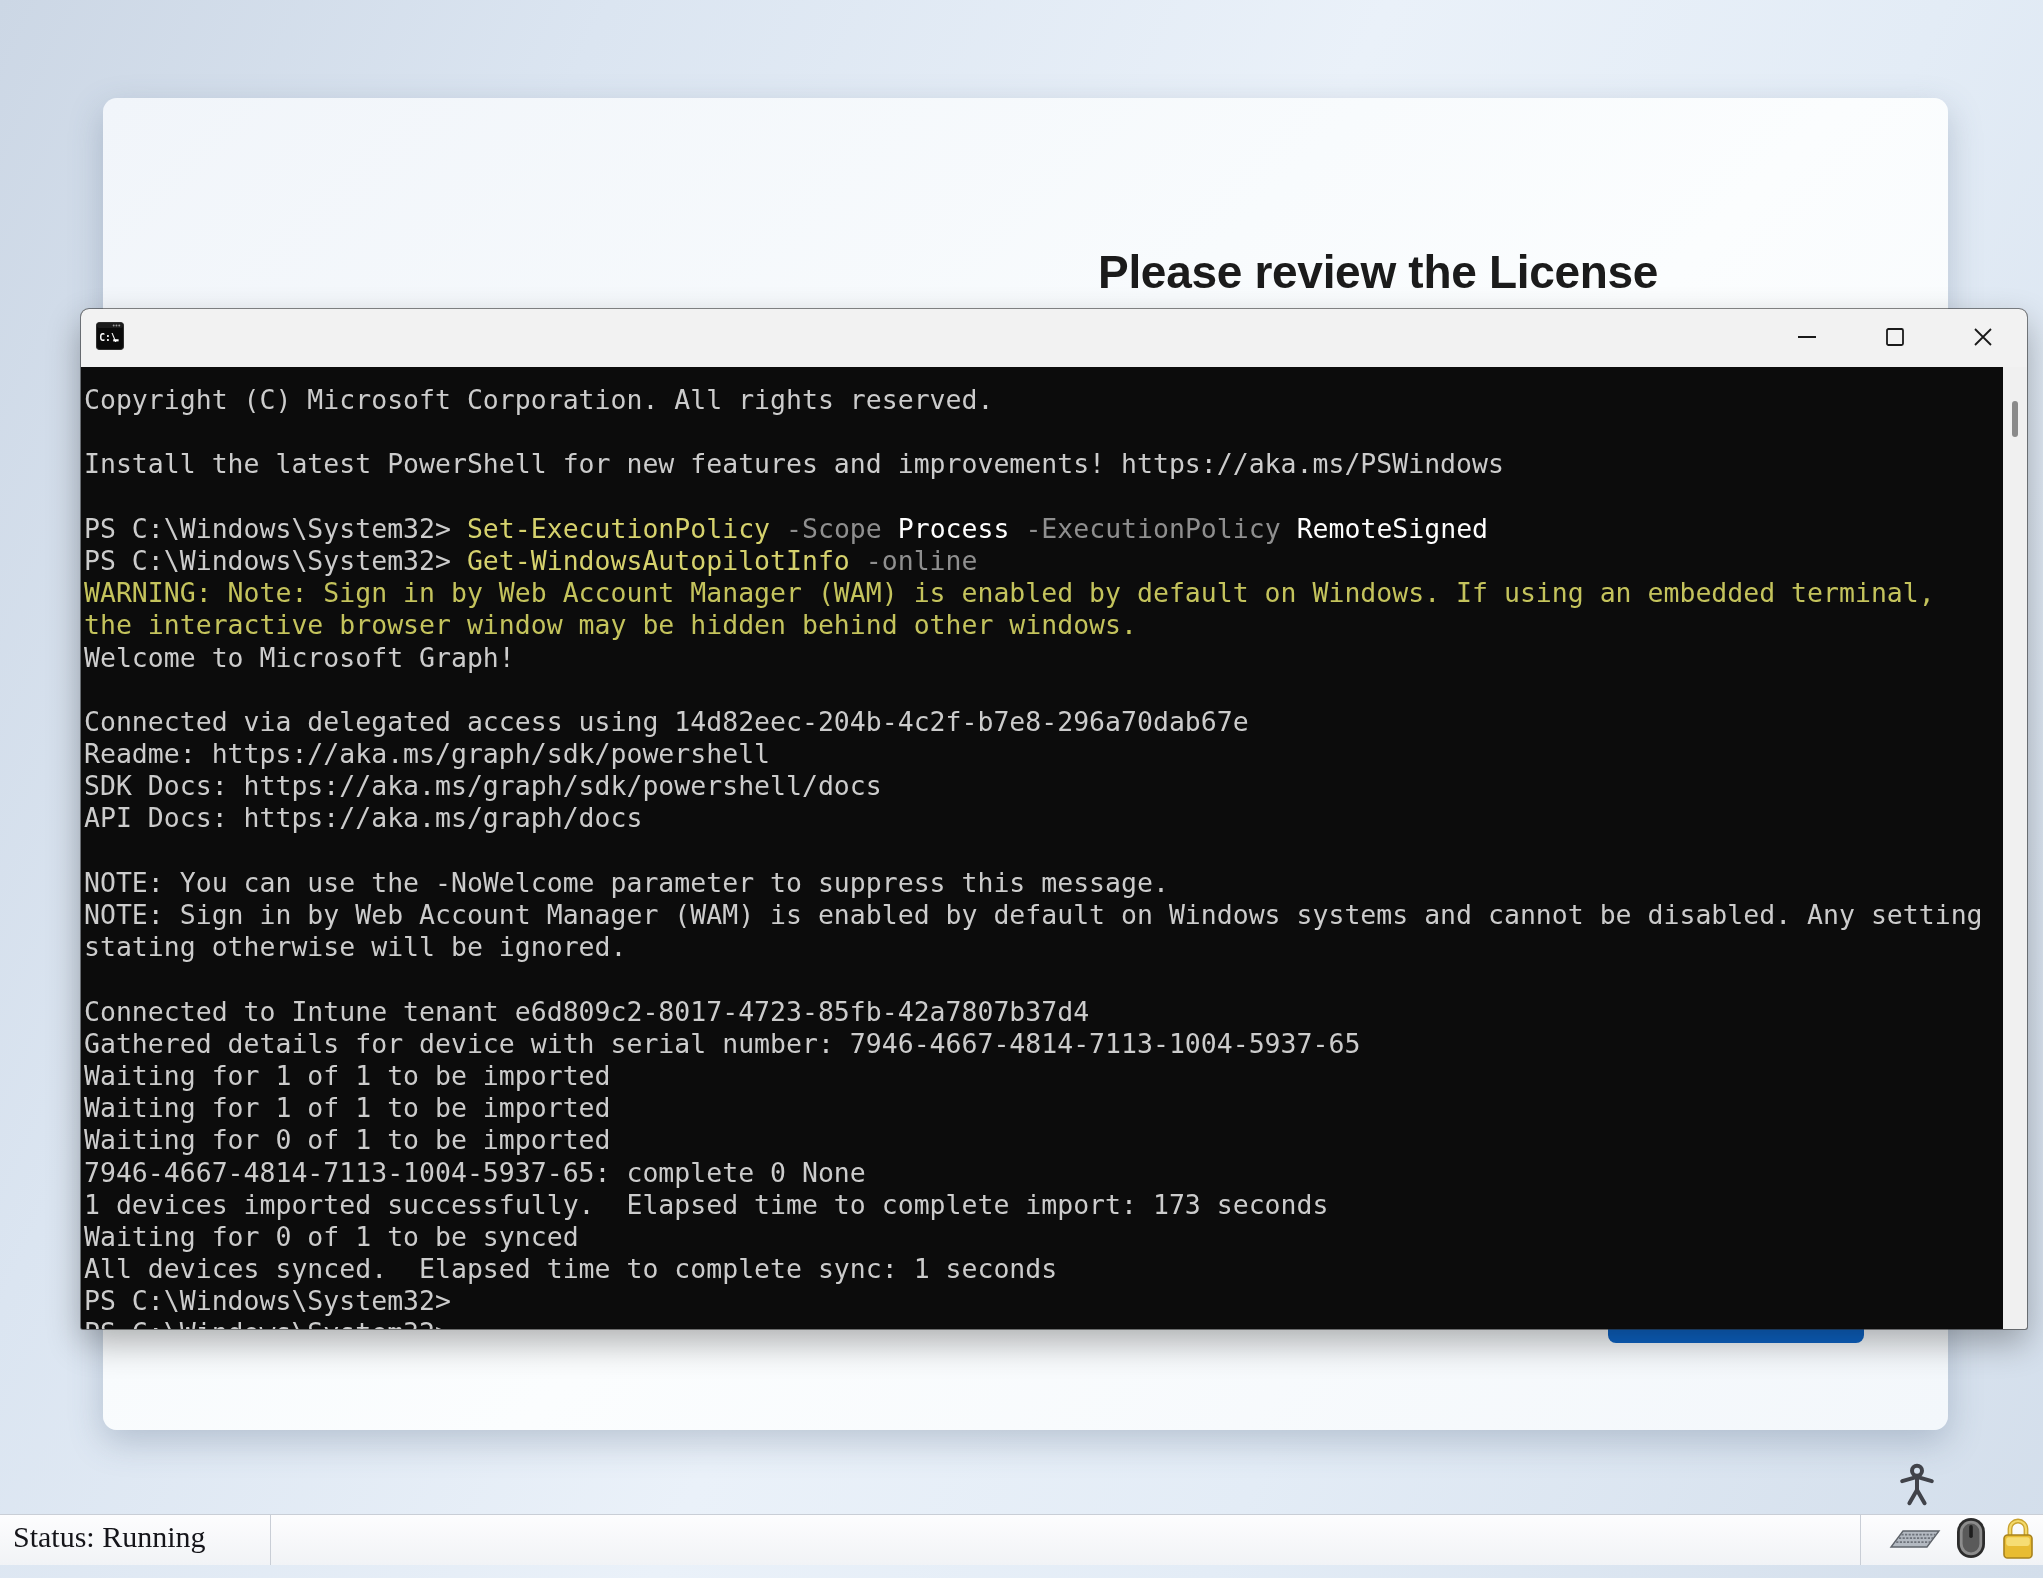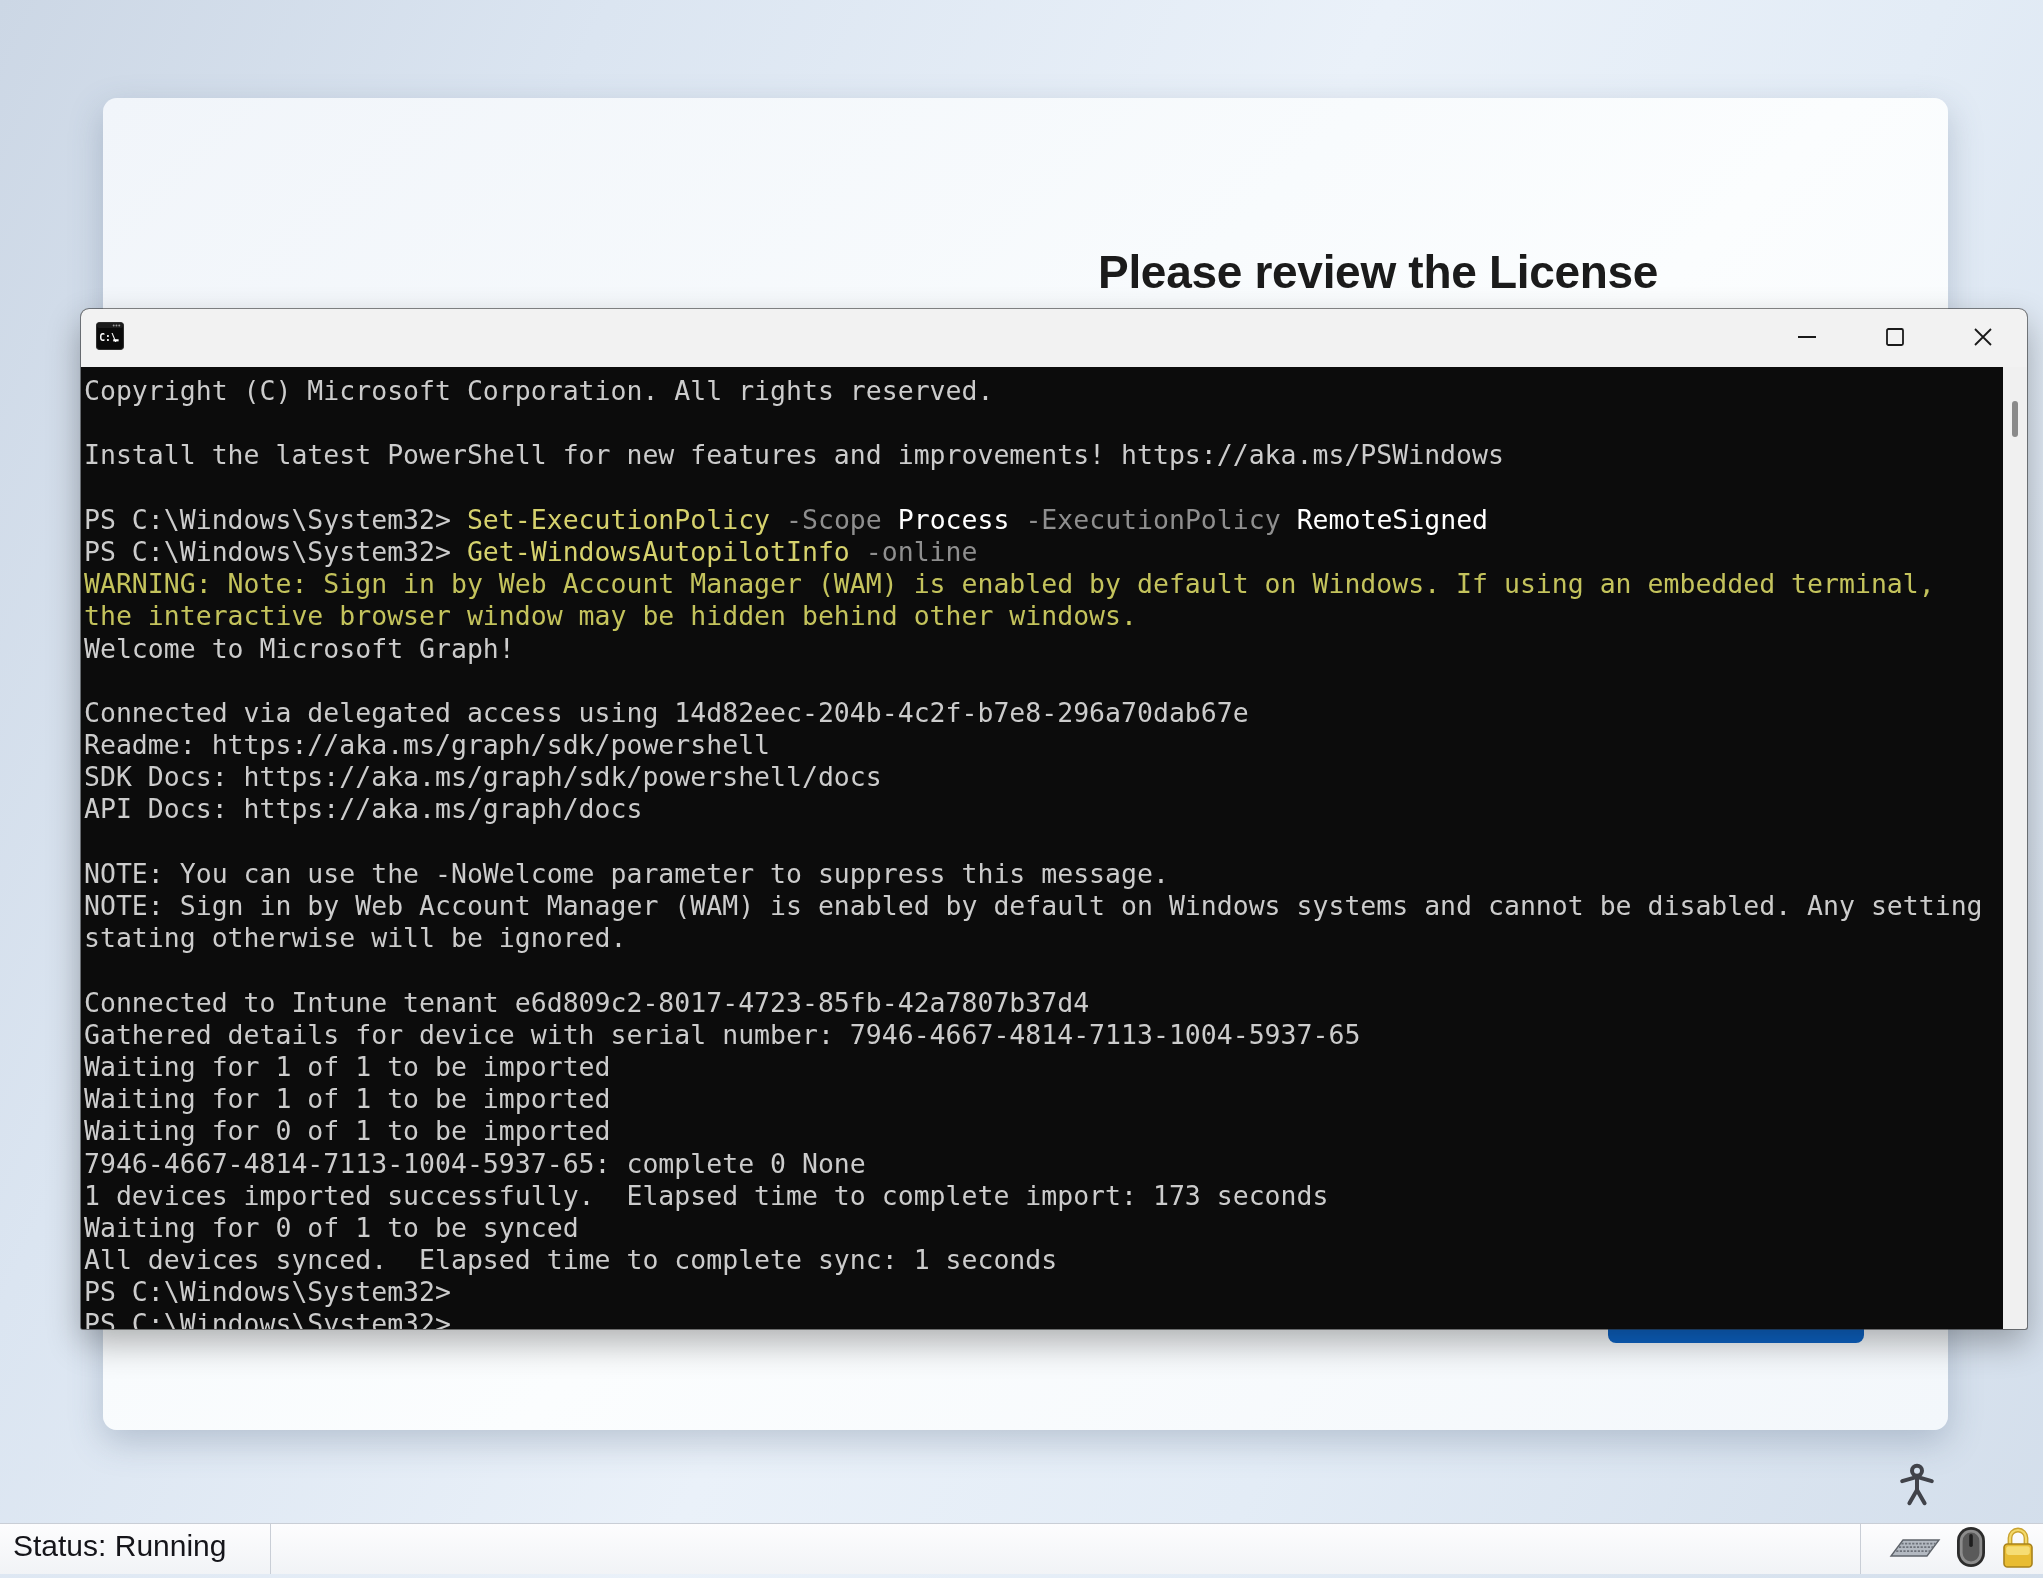--- a/index.html
+++ b/index.html
@@ -32,31 +32,31 @@
   .titlebar{
     position:absolute;left:0;top:0;right:0;height:58px;background:#f2f2f2;
     display:flex;align-items:center;
   }
   .titlebar .appicon{margin-left:15px;flex:0 0 auto;display:block;}
   .titlebar .title{margin-left:13px;font-size:22px;color:#191919;white-space:nowrap;}
   .winctrls{margin-left:auto;display:flex;height:100%;}
   .winbtn{width:88px;height:100%;display:flex;align-items:center;justify-content:center;background:transparent;border:none;padding:0;cursor:pointer;}
   .console{
     position:absolute;left:0;top:58px;right:24px;bottom:0;background:#0c0c0c;
-    padding:8px 0 0 3px;overflow:hidden;
+    padding:17px 0 0 3px;overflow:hidden;
     font-family:"DejaVu Sans Mono","Liberation Mono",monospace;
     font-size:26.5px;line-height:32.2px;white-space:pre;
   }
   .tline{height:32.2px;}
   .scrolltrack{position:absolute;top:58px;right:0;bottom:0;width:24px;background:#f0f0f0;}
   .scrollthumb{position:absolute;top:34px;left:9px;width:6px;height:36px;border-radius:3px;background:#8a8a8a;}
   
   .statusbar{
-    position:absolute;left:0;right:0;bottom:4px;height:50px;
-    background:linear-gradient(#fdfdfe,#f1f3f6);border-top:1px solid #c9ced6;
+    position:absolute;left:0;right:0;bottom:13px;height:50px;
+    background:linear-gradient(#fdfdfe,#f1f3f6);border-top:1px solid #c9ced6;font-family:Liberation Serif, serif;
   }
   .statusbar .statustext{
     position:absolute;left:13px;top:5px;font-size:30px;color:#15151a;white-space:nowrap;
   }
   .sb-divider{position:absolute;top:0;bottom:0;width:1px;background:#c9ced6;}
   .sb-icons{position:absolute;right:8px;top:0;height:50px;display:flex;align-items:center;gap:14px;}
 </style>
 </head>
 <body>
 

